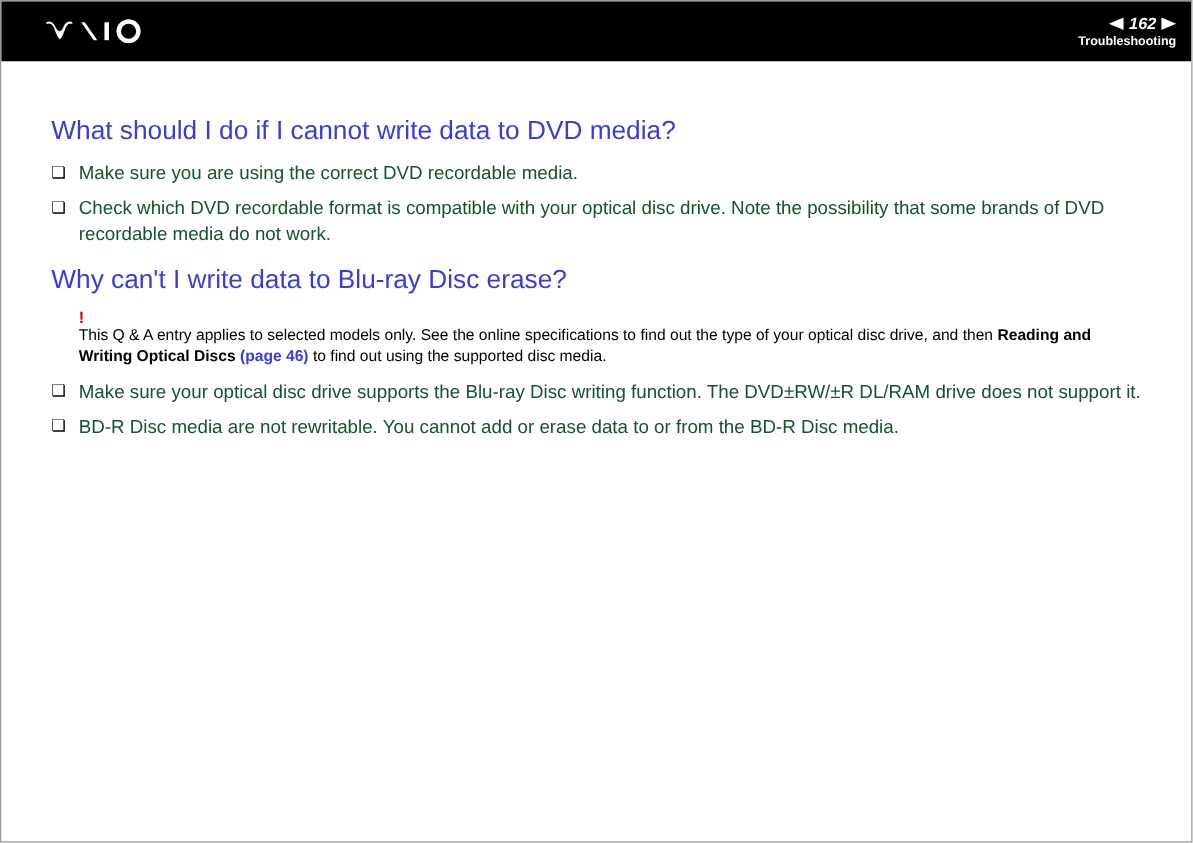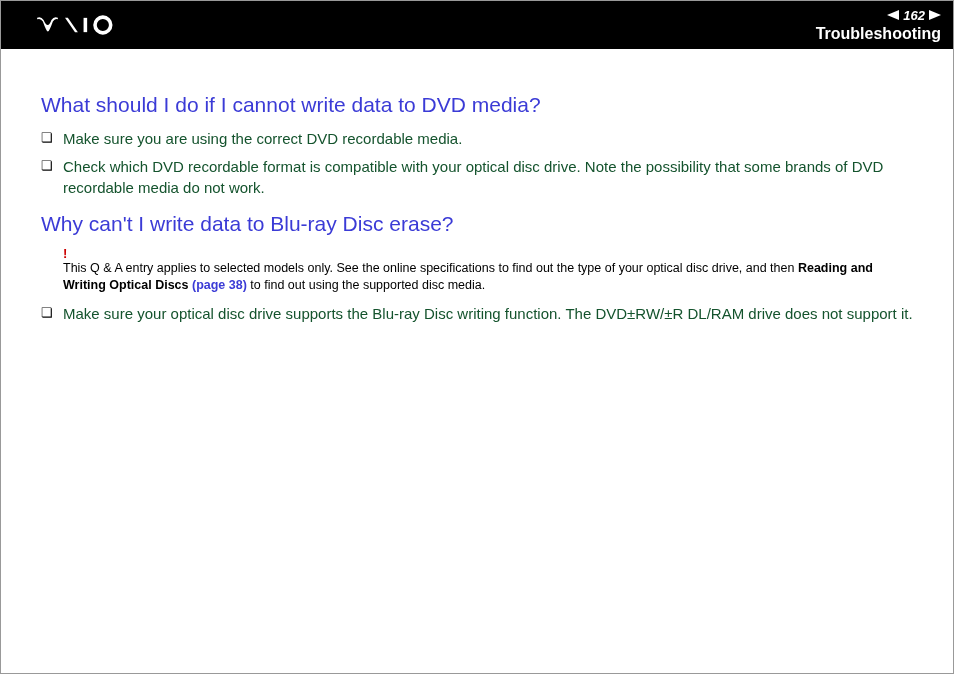--- a/index.html
+++ b/index.html
@@ -35,21 +35,21 @@
     .page-nav {
       display: flex;
       align-items: center;
       gap: 4px;
       font-style: italic;
       font-weight: bold;
       font-size: 13px;
     }
     .nav-arrow { display:inline-flex; }
     .breadcrumb {
-      font-size: 16px;
+      font-size: 10px;
       font-weight: bold;
       text-align: center;
     }
     .content {
       padding: 28px 40px 0 40px;
     }
     .heading {
       color: #3b3bd6;
       font-size: 21px;
       font-weight: normal;
@@ -137,21 +137,22 @@
   <ul class="bullets">
     <li>Make sure you are using the correct DVD recordable media.</li>
     <li>Check which DVD recordable format is compatible with your optical disc drive. Note the possibility that some brands of DVD recordable media do not work.</li>
   </ul>
 
   <h2 class="heading">Why can't I write data to Blu-ray Disc erase?</h2>
 
   <div class="note">
     <div class="note-mark">!</div>
     <div class="note-body">
-      <span>This Q &amp; A entry applies to selected models only. See the online specifications to find out the type of your optical disc drive, and then </span><span class="bold">Reading and Writing Optical Discs </span><span class="link">(page 38)</span><span> to find out using the supported disc media.</span>
+      <span>This Q &amp; A entry applies to selected models only. See the online specifications to find out the type of your optical disc drive, and then </span><span class="bold">Reading and Writing Optical Discs </span><span class="link">(page 46)</span><span> to find out using the supported disc media.</span>
     </div>
   </div>
 
   <ul class="bullets">
     <li>Make sure your optical disc drive supports the Blu-ray Disc writing function. The DVD±RW/±R DL/RAM drive does not support it.</li>
+    <li>BD-R Disc media are not rewritable. You cannot add or erase data to or from the BD-R Disc media.</li>
   </ul>
 
 </div>
 
 </body></html>

